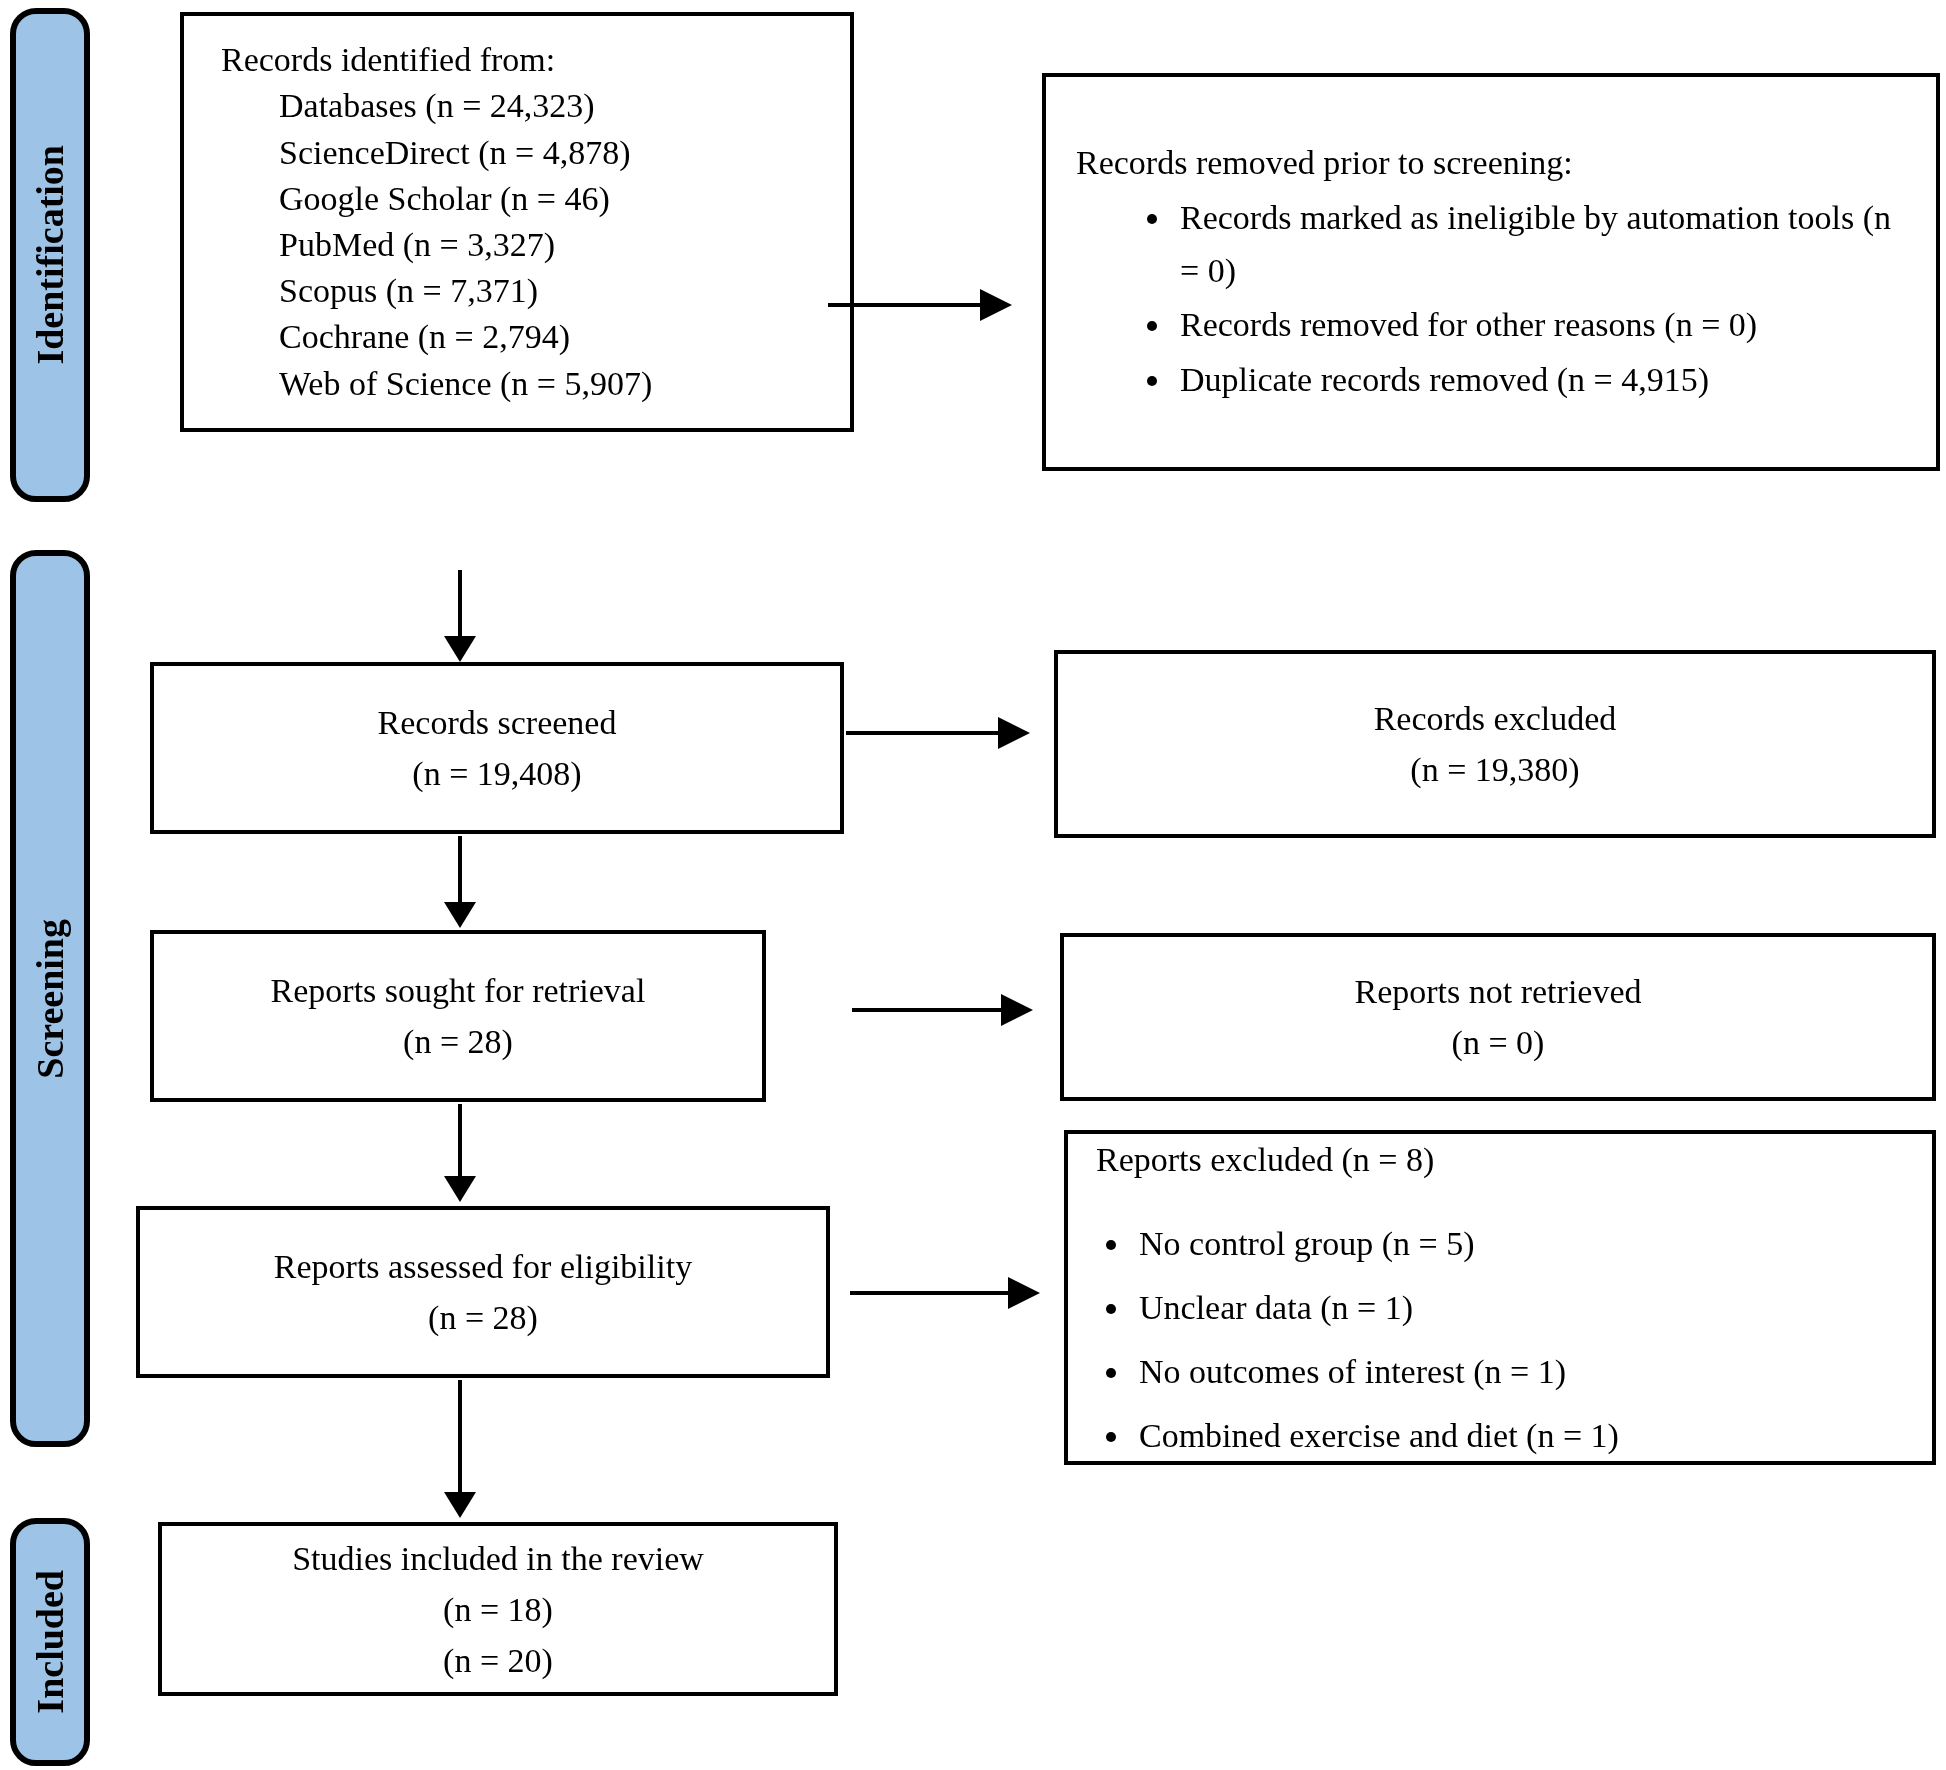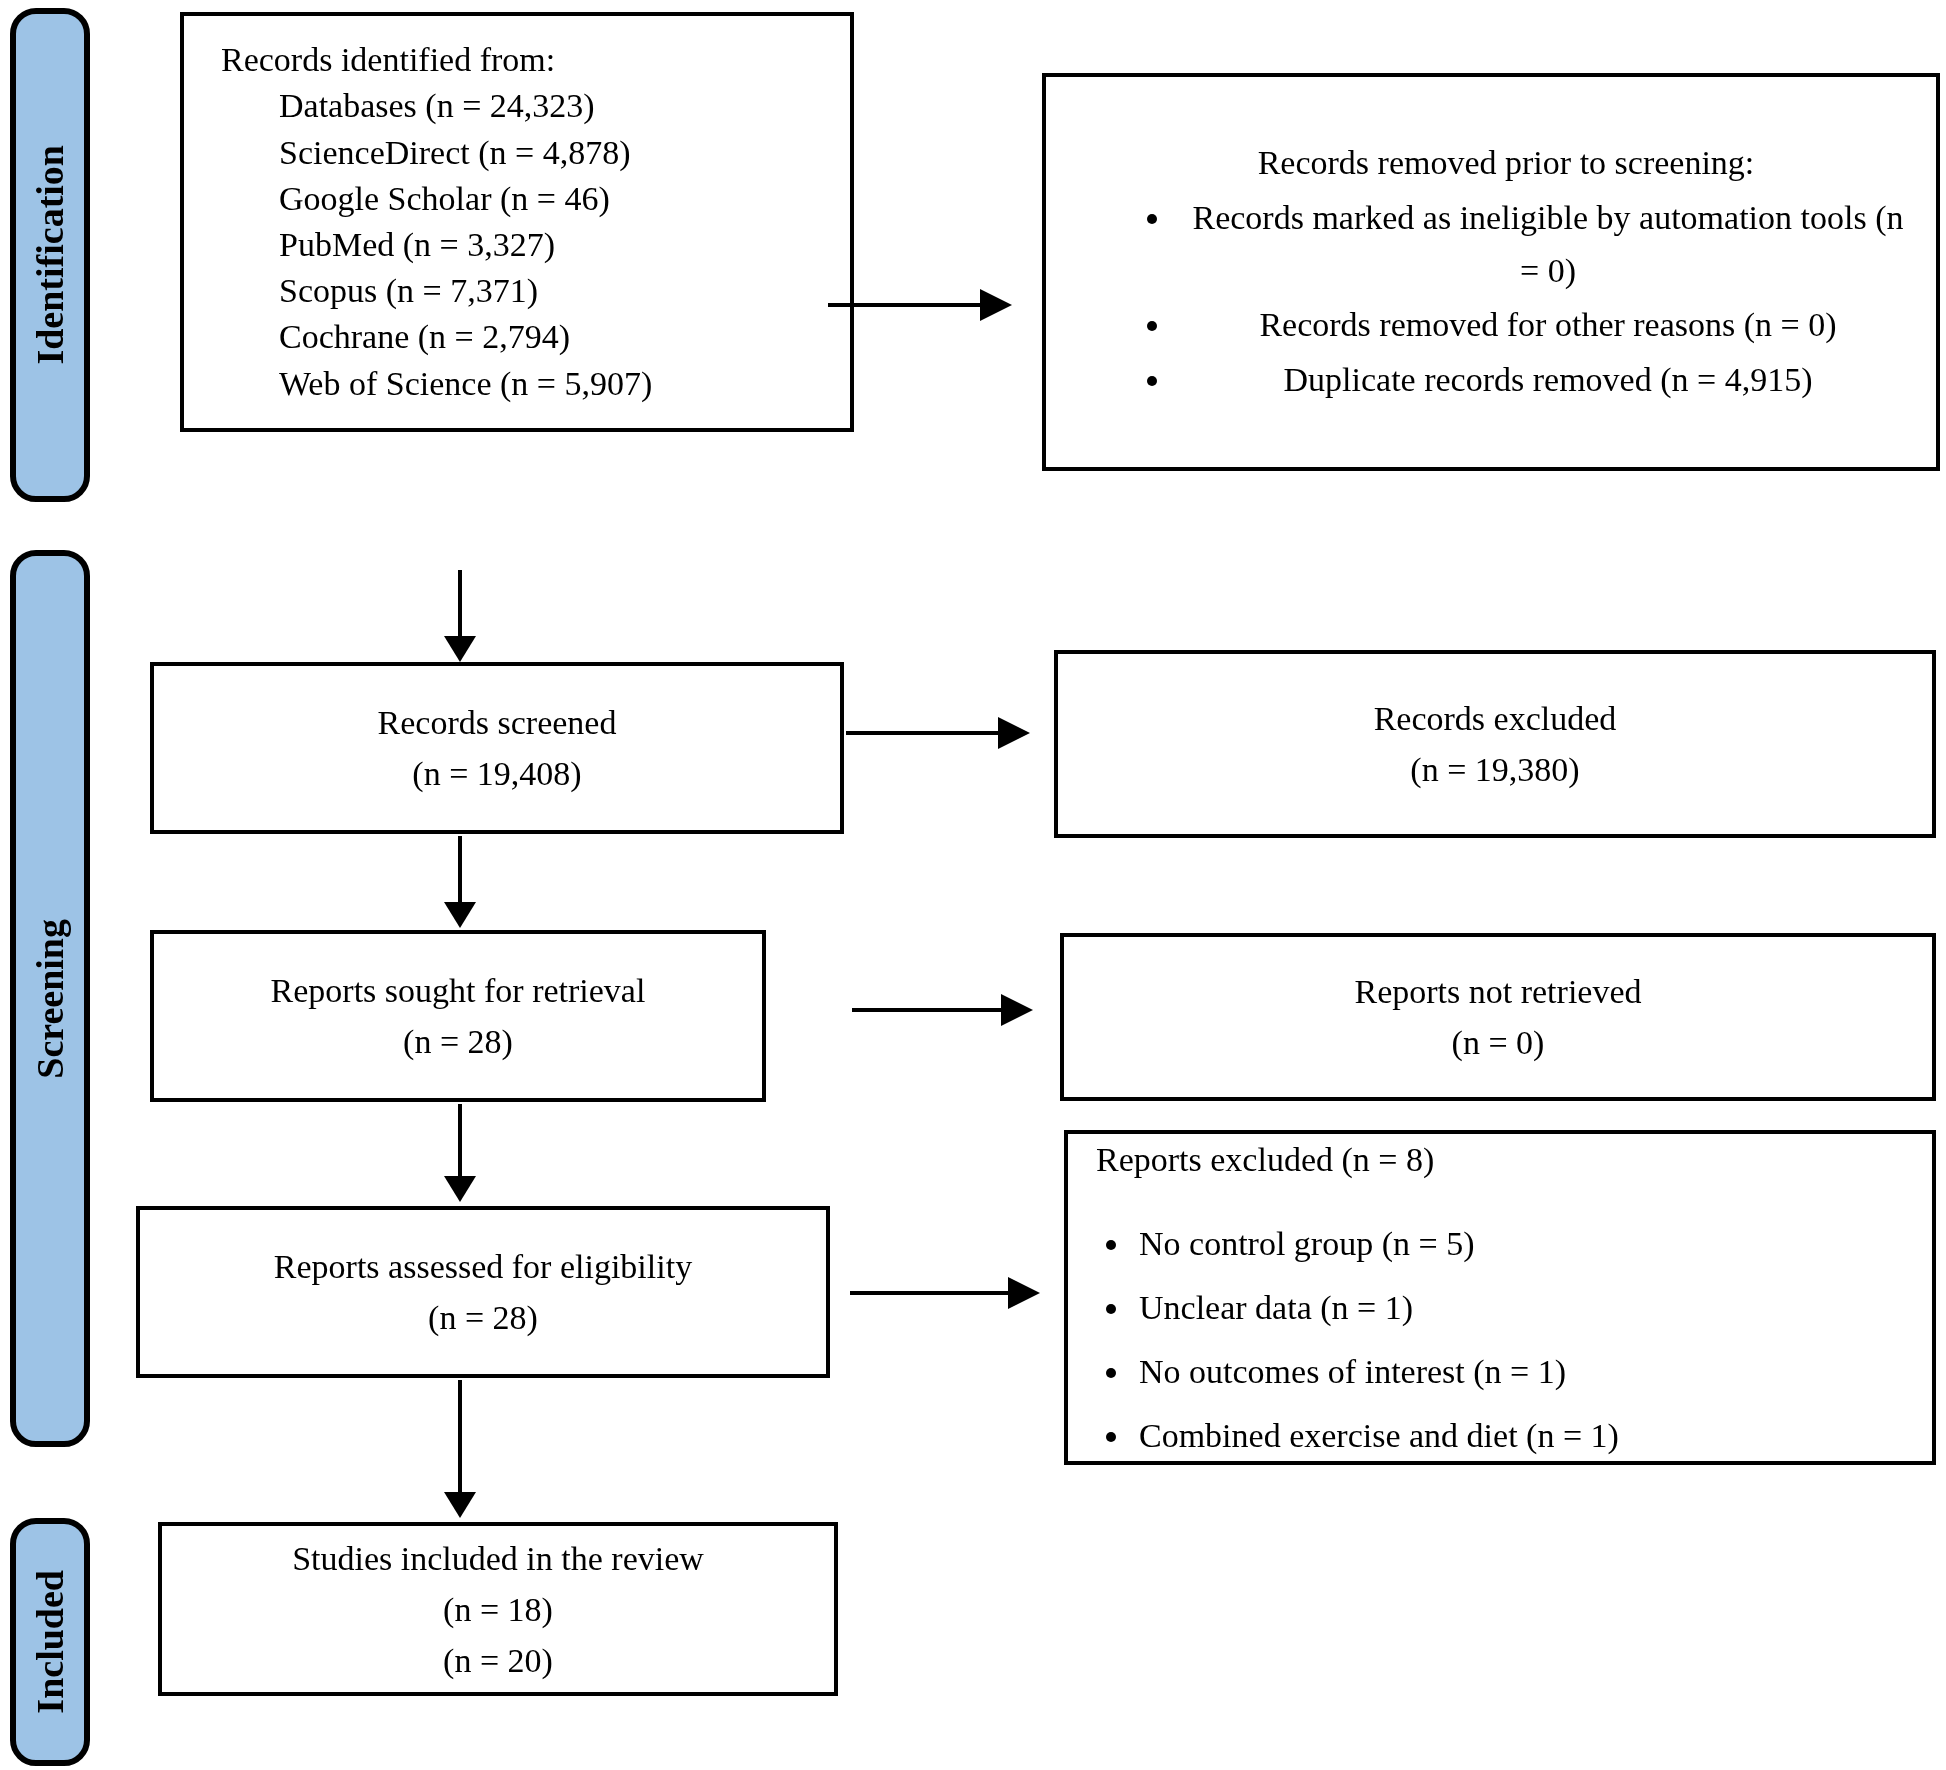--- a/index.html
+++ b/index.html
@@ -92,21 +92,21 @@
       <li>Databases (n = 24,323)</li>
       <li>ScienceDirect (n = 4,878)</li>
       <li>Google Scholar (n = 46)</li>
       <li>PubMed (n = 3,327)</li>
       <li>Scopus (n = 7,371)</li>
       <li>Cochrane (n = 2,794)</li>
       <li>Web of Science (n = 5,907)</li>
     </ul>
   </div>
 
-  <div class="fbox box-removed" style="left:1042px; top:73px; width:898px; height:398px;text-align:center;">
+  <div class="fbox box-removed" style="left:1042px; top:73px; width:898px; height:398px;">
     <p class="intro">Records removed prior to screening:</p>
     <ul>
       <li>Records marked as ineligible by automation tools (n = 0)</li>
       <li>Records removed for other reasons (n = 0)</li>
       <li>Duplicate records removed (n = 4,915)</li>
     </ul>
   </div>
 
   <div class="fbox centered" style="left:150px; top:662px; width:694px; height:172px;">
     <div>Records screened</div>

